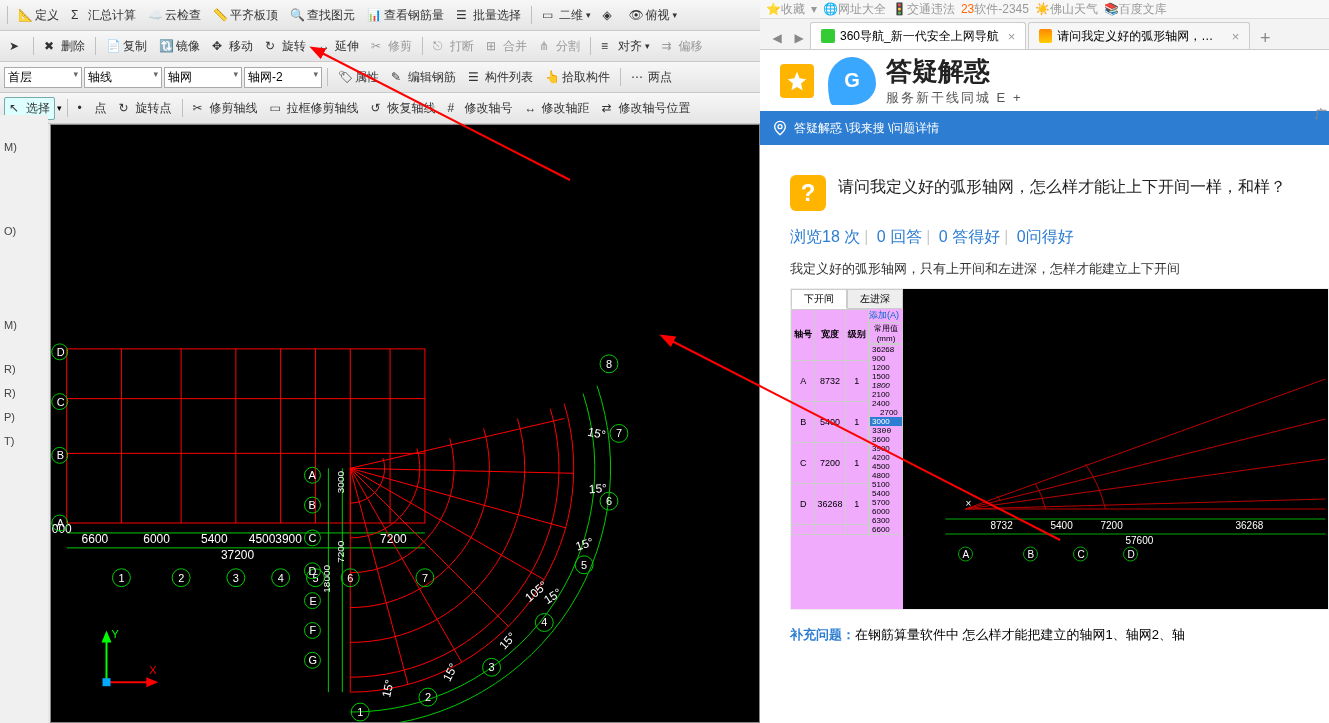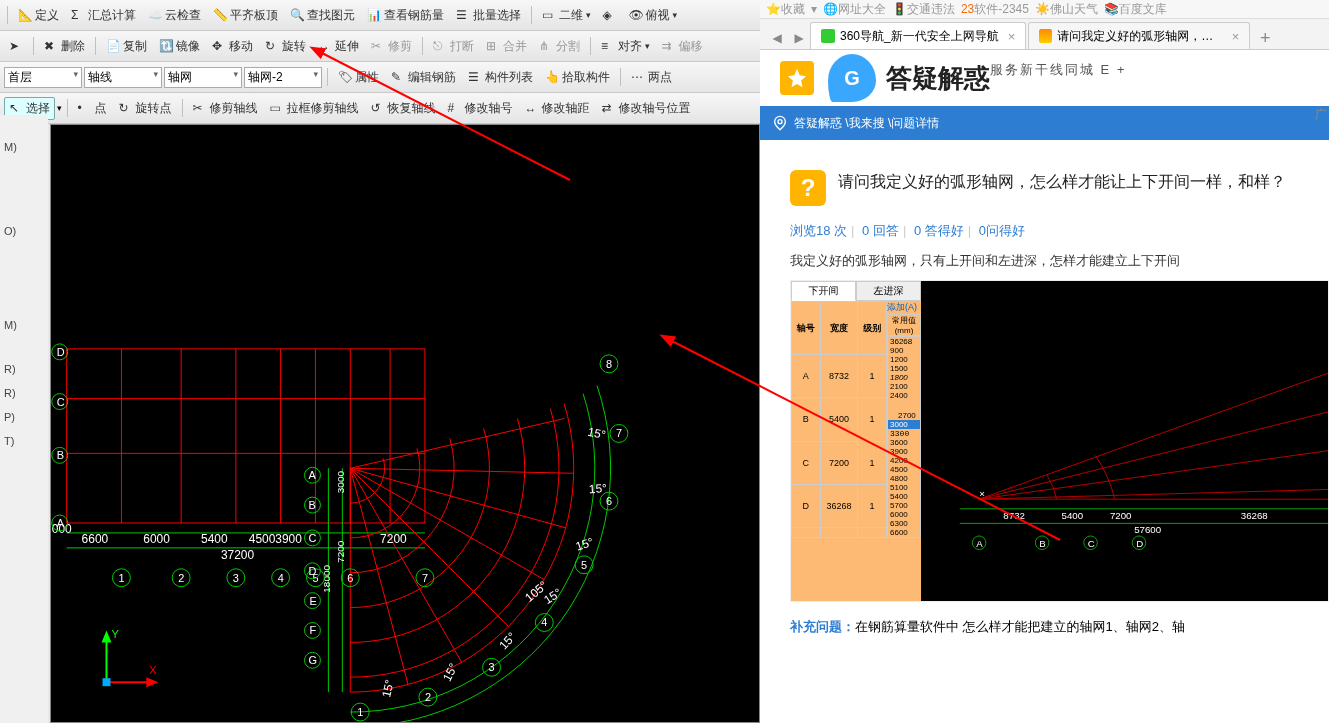--- a/index.html
+++ b/index.html
@@ -25,34 +25,34 @@
 .navarrow{width:22px;height:22px;display:flex;align-items:center;justify-content:center;color:#888;cursor:pointer;border-radius:3px}
 .tab{display:flex;align-items:center;gap:5px;height:26px;padding:0 10px;border:1px solid #ccc;border-bottom:none;background:#fff;border-radius:3px 3px 0 0;margin-right:2px;max-width:200px;cursor:pointer}
 .tab .favicon{width:14px;height:14px;border-radius:2px}
 .tab .x{color:#999;font-size:13px;margin-left:4px}
 .newtab{width:26px;height:22px;display:flex;align-items:center;justify-content:center;color:#888;font-size:18px;cursor:pointer}
 .pagehead{display:flex;align-items:center;background:#fff;padding:4px 0 4px 20px}
 .starbox{width:34px;height:34px;background:#ffb400;display:flex;align-items:center;justify-content:center;border-radius:4px;margin-right:14px}
 .starbox svg{width:22px;height:22px;fill:#fff}
 .logo-area{display:flex;align-items:center;gap:10px}
 .logo-bubble{width:48px;height:48px;background:#3aa7ff;border-radius:50% 50% 50% 10%/55% 55% 45% 45%;display:flex;align-items:center;justify-content:center;color:#fff;font-weight:bold;font-size:20px}
-.logo-text{display:flex;flex-direction:row}
+.logo-text{display:flex;flex-direction:column}
 .logo-text .big{font-size:26px;font-weight:bold;color:#222}
 .logo-text .sub{font-size:13px;color:#555;letter-spacing:2px}
 .breadcrumb{background:#2d7dd2;color:#fff;display:flex;align-items:center;height:34px;padding:0 12px;gap:6px}
 .breadcrumb .pin{width:16px;height:16px}
 .qbox{display:flex;gap:12px;padding:30px 20px 16px 30px}
 .qicon{width:36px;height:36px;background:#ffb400;border-radius:6px;display:flex;align-items:center;justify-content:center;color:#fff;font-size:24px;font-weight:bold}
 .qtitle{font-size:16px;color:#222;line-height:1.5}
-.meta{padding:0 30px;font-size:13px}
+.meta{padding:0 30px;font-size:16px}
 .meta a{color:#2d7dd2;text-decoration:none}
 .meta .s{color:#ccc;margin:0 4px}
 .desc{padding:12px 30px 6px 30px;font-size:13px;color:#333}
 .embed{margin:4px 0 0 30px;display:flex;height:320px;border:1px solid #eee}
-.embed .panel{width:130px;background:#fdba74;font-size:10px}
+.embed .panel{width:112px;background:#f0abfc;font-size:10px}
 .embed .panel .tabs{display:flex;font-size:10px}
 .embed .panel .tabs span{flex:1;text-align:center;padding:2px 0;border:1px solid #ccc;background:#eee}
 .embed .panel .tabs span.on{background:#fff;border-bottom-color:#fff}
 .embed .panel table{border-collapse:collapse;width:100%;font-size:9px}
 .embed .panel td,.embed .panel th{border:1px solid #ccc;padding:1px 2px;text-align:center}
 .embed .panel .addbtn{font-size:9px;color:#0066cc}
 .embed .black{flex:1;background:#000;position:relative}
 .suppl{padding:16px 30px;font-size:13px}
 .suppl b{color:#2d7dd2}
 .corner-tag{position:absolute;right:2px;top:56px;font-size:12px;color:#888}
@@ -520,21 +520,21 @@
               <div class="addbtn">添加(A)</div>
               <div style="border:1px solid #ccc;text-align:center">常用值(mm)</div>
               <div id="sidelist" style="border:1px solid #ccc;max-height:220px;overflow:hidden">
                   <div style="padding: 0px 2px;">36268</div>
                   <div style="padding: 0px 2px;">900</div>
                   <div style="padding: 0px 2px;">1200</div>
                   <div style="padding: 0px 2px;">1500</div>
                   <div style="padding: 0px 2px; font-style: italic;">1800</div>
                   <div style="padding: 0px 2px;">2100</div>
                   <div style="padding: 0px 2px;">2400</div>
-                  <div style="padding: 0px 10px; margin-top: 11px;">2700</div>
+                  <div style="padding: 0px 10px;">2700</div>
                   <div style="padding: 0px 2px; background: rgb(45, 125, 210); color: rgb(255, 255, 255);">3000</div>
                   <div style="padding: 0px 2px; font-family: Liberation Mono, monospace;">3300</div>
                   <div style="padding: 0px 2px;">3600</div>
                   <div style="padding: 0px 2px;">3900</div>
                   <div style="padding: 0px 2px;">4200</div>
                   <div style="padding: 0px 2px;">4500</div>
                   <div style="padding: 0px 2px;">4800</div>
                   <div style="padding: 0px 2px;">5100</div>
                   <div style="padding: 0px 2px;">5400</div>
                   <div style="padding: 0px 2px;">5700</div>

